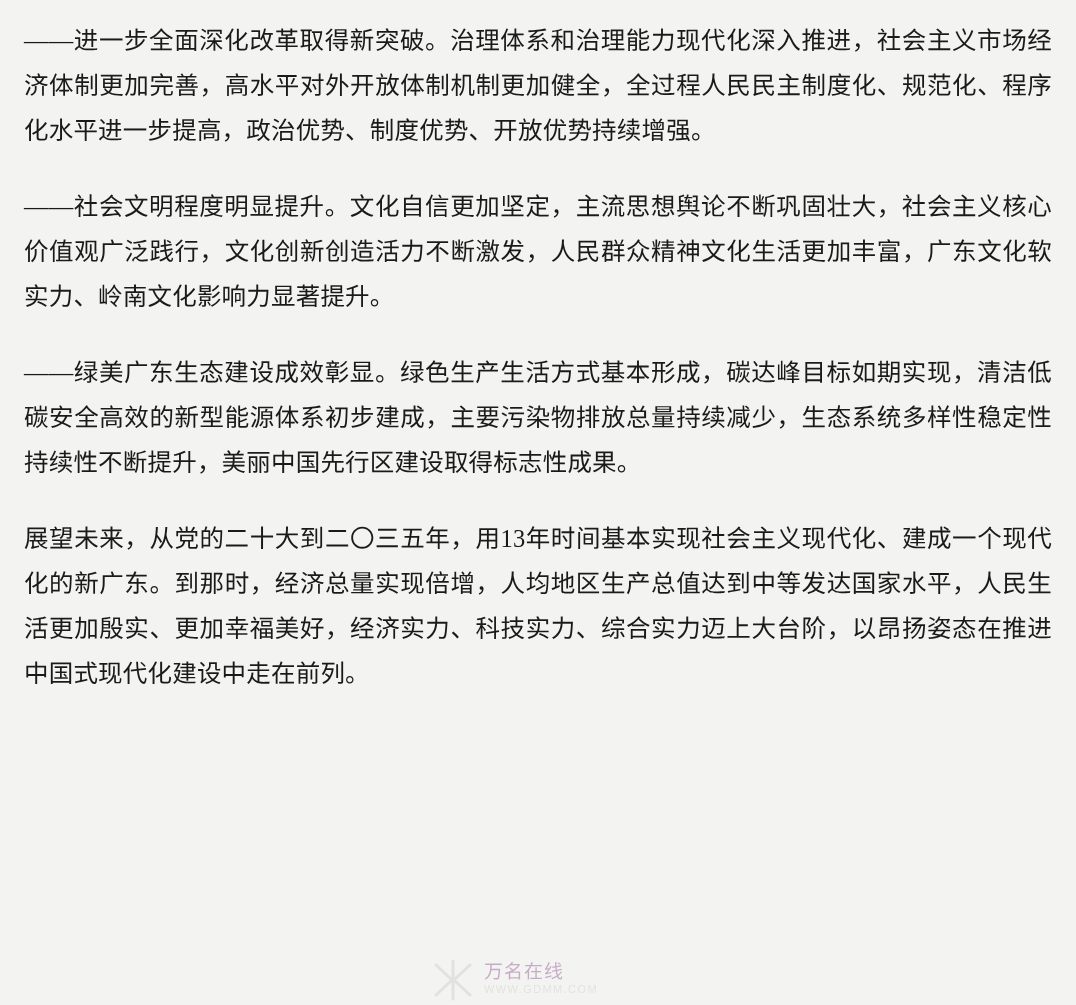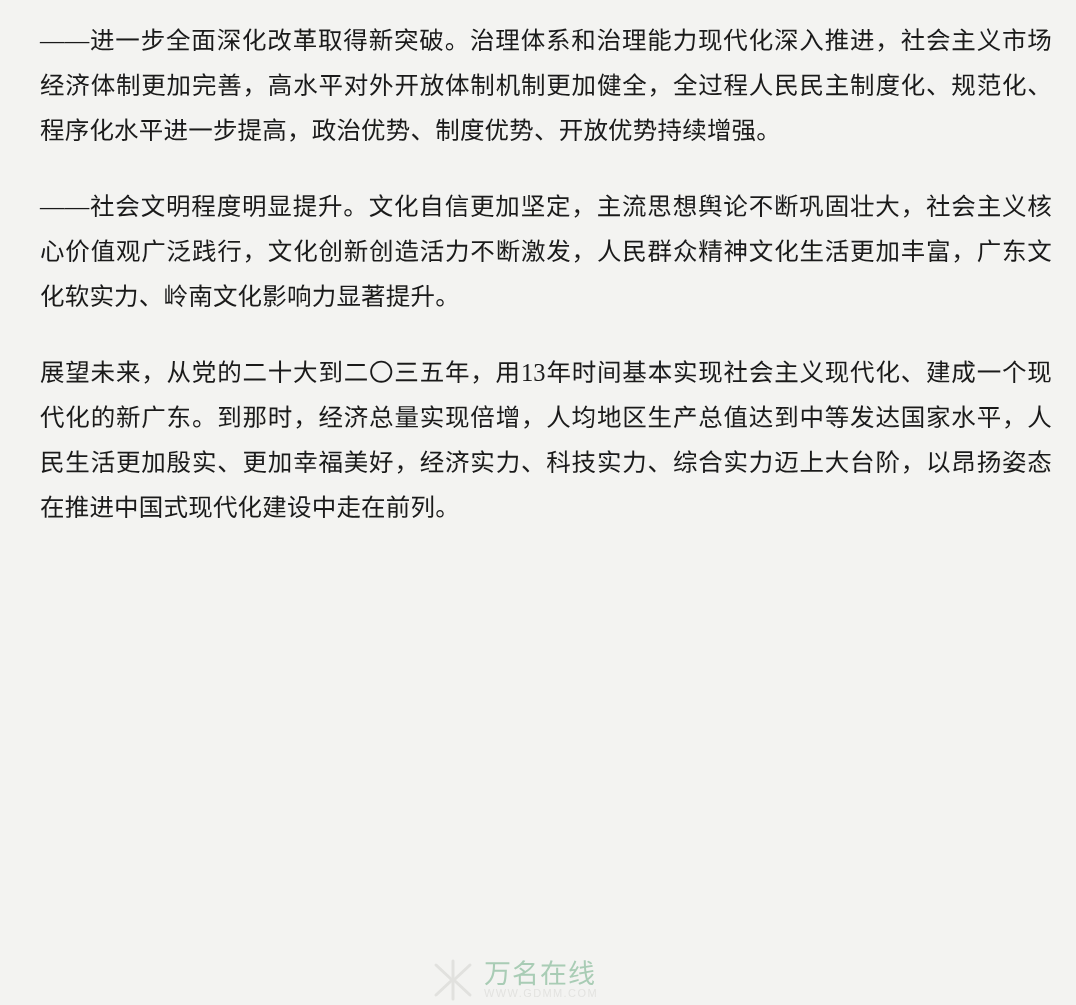--- a/index.html
+++ b/index.html
@@ -21,21 +21,21 @@
     width: 1076px;
     height: 1005px;
     box-sizing: border-box;
     padding: 18px 24px 0 24px;
   }
   .para {
     font-size: 24.5px;
     line-height: 45px;
     text-align: justify;
     text-justify: inter-ideograph;
-    margin: 0 0 31px 16px;
+    margin: 0 0 31px 0;
     letter-spacing: 0.2px;
     color: #1a1a1a;
   }
   .para:last-child {
     margin-bottom: 0;
   }
   .watermark {
     position: absolute;
     left: 430px;
     top: 955px;
@@ -53,39 +53,40 @@
     position: relative;
     flex: 0 0 auto;
   }
   .wm-text {
     display: flex;
     flex-direction: column;
     justify-content: center;
     line-height: 1.05;
   }
   .wm-title {
-    font-family: Liberation Sans, sans-serif;
-    font-size: 27px;
-    color: #15803d;
+    font-family: Liberation Mono, monospace;
+    font-size: 19px;
+    color: #701a75;
     letter-spacing: 1px;
   }
   .wm-url {
     font-family: "Liberation Sans", sans-serif;
     font-size: 11px;
     color: #c2c2be;
     letter-spacing: 1.4px;
   }
 </style>
 </head>
 <body>
 
 <div id="doc">
 
   <p class="para">——进一步全面深化改革取得新突破。治理体系和治理能力现代化深入推进，社会主义市场经济体制更加完善，高水平对外开放体制机制更加健全，全过程人民民主制度化、规范化、程序化水平进一步提高，政治优势、制度优势、开放优势持续增强。</p>
   <p class="para">——社会文明程度明显提升。文化自信更加坚定，主流思想舆论不断巩固壮大，社会主义核心价值观广泛践行，文化创新创造活力不断激发，人民群众精神文化生活更加丰富，广东文化软实力、岭南文化影响力显著提升。</p>
+  <p class="para">——绿美广东生态建设成效彰显。绿色生产生活方式基本形成，碳达峰目标如期实现，清洁低碳安全高效的新型能源体系初步建成，主要污染物排放总量持续减少，生态系统多样性稳定性持续性不断提升，美丽中国先行区建设取得标志性成果。</p>
   <p class="para">展望未来，从党的二十大到二〇三五年，用13年时间基本实现社会主义现代化、建成一个现代化的新广东。到那时，经济总量实现倍增，人均地区生产总值达到中等发达国家水平，人民生活更加殷实、更加幸福美好，经济实力、科技实力、综合实力迈上大台阶，以昂扬姿态在推进中国式现代化建设中走在前列。</p>
 
   <div class="watermark">
     <div class="wm-mark">
       <svg viewBox="0 0 46 46" width="46" height="46" aria-hidden="true">
         <g fill="none" stroke="#bdbdb9" stroke-width="3" stroke-linecap="round">
           <path d="M6 8 L22 23 L6 38"></path>
           <path d="M40 8 L24 23 L40 38"></path>
           <path d="M23 4 L23 42"></path>
         </g>

